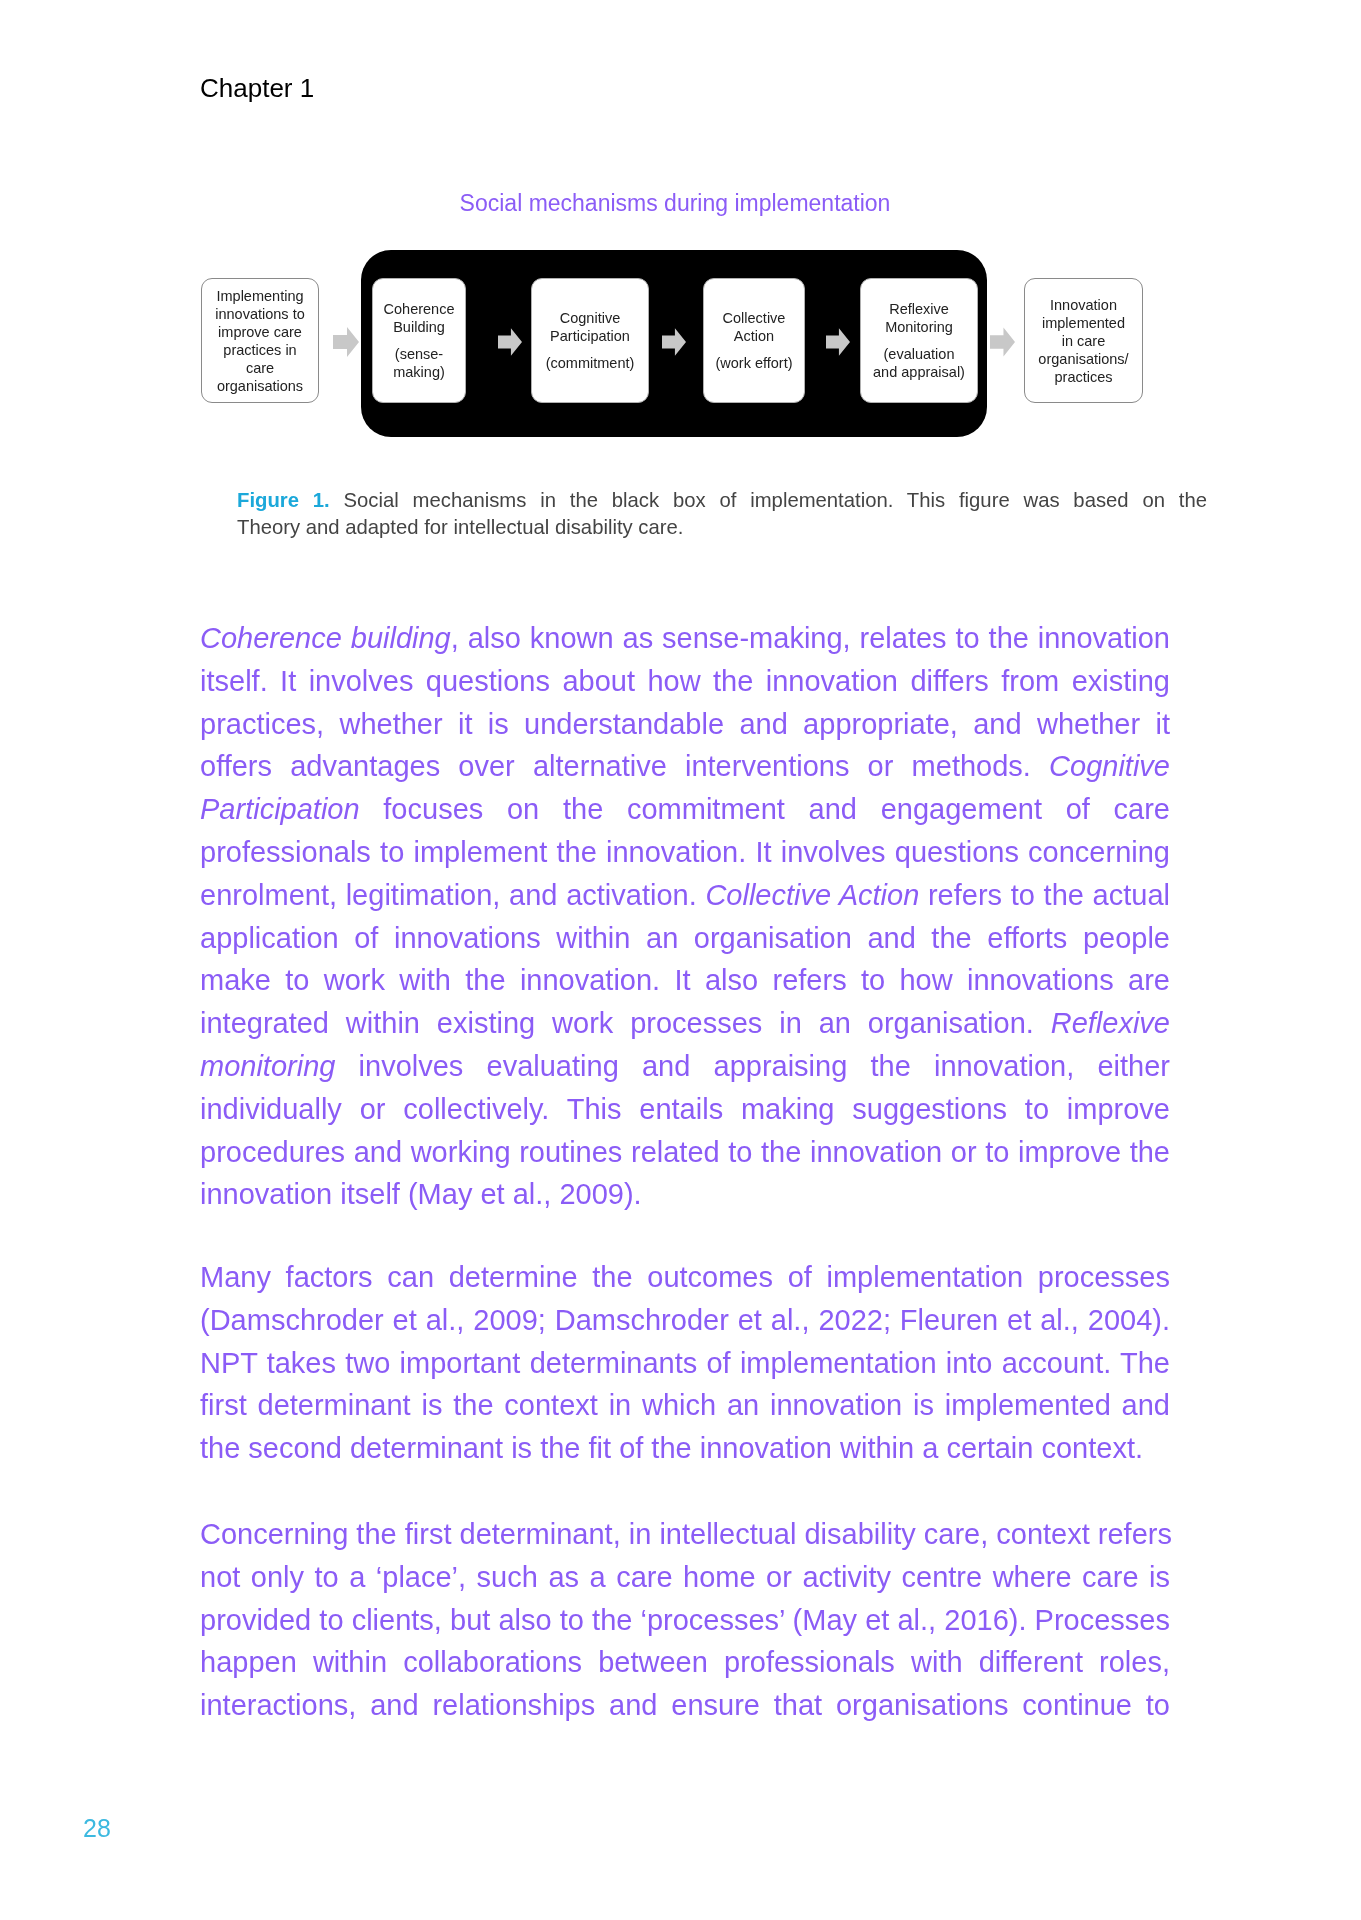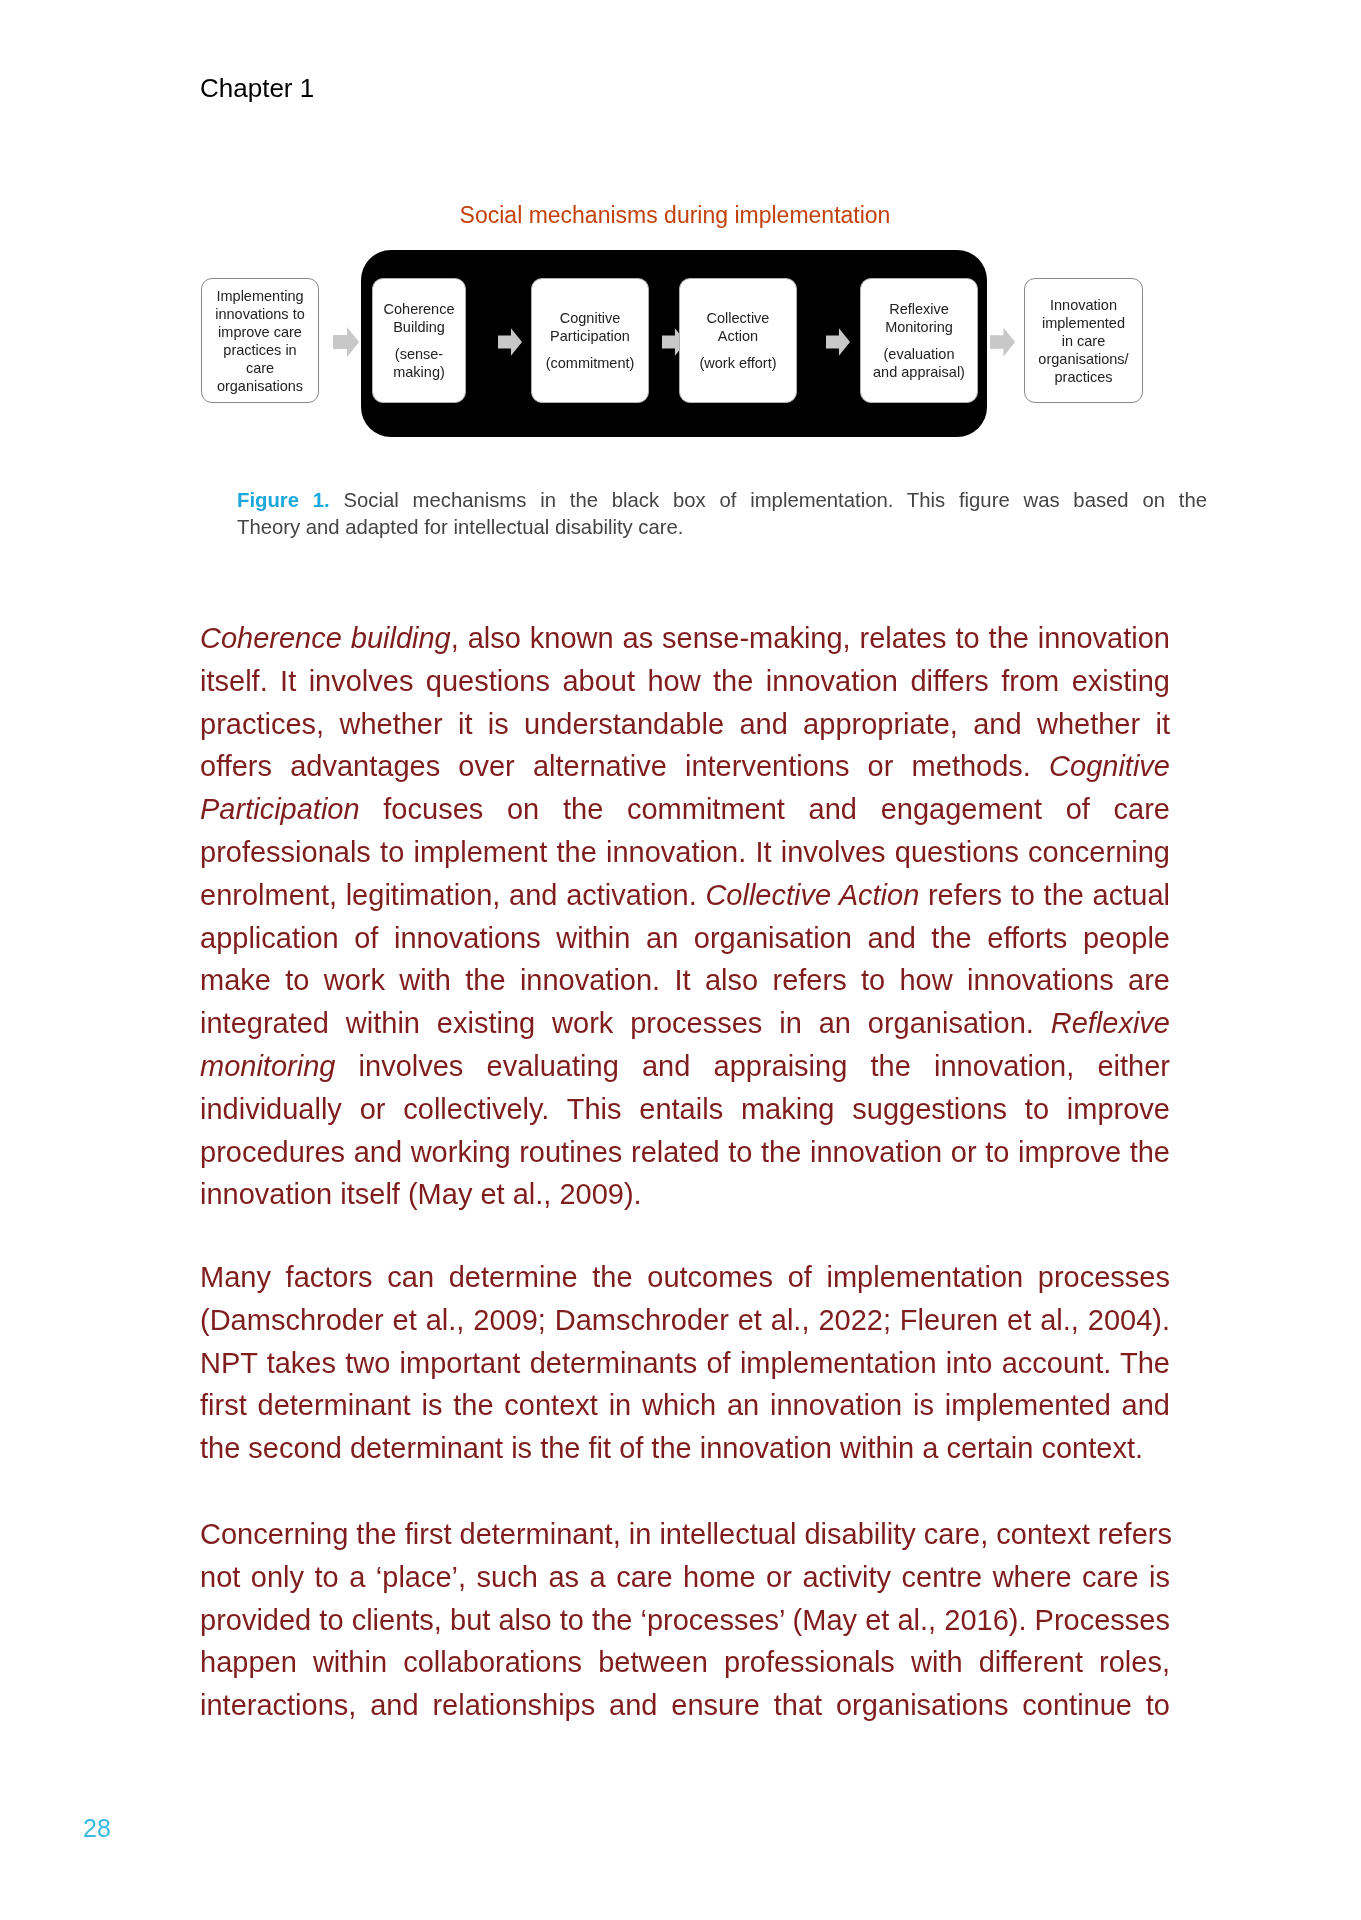--- a/index.html
+++ b/index.html
@@ -3,38 +3,38 @@
 <meta charset="utf-8">
 <style>
   html, body { margin: 0; padding: 0; background: #ffffff; }
   body { width: 1361px; height: 1920px; position: relative; overflow: hidden;
          font-family: "Liberation Sans", "DejaVu Sans", sans-serif; color: #3a3a3a; }
   .abs { position: absolute; }
   .chapter { left: 200px; top: 73px; font-size: 26px; color: #000000; line-height: 30px; white-space: nowrap; }
   .page-num { left: 83px; top: 1813px; font-size: 25px; color: #3cb9e0; line-height: 30px; }
 
   
-  .fig-title { left: 363px; width: 624px; top: 200px; text-align: center; font-size: 23px; color: #c2410c; line-height: 30px; }
+  .fig-title { left: 363px; width: 624px; top: 188px; text-align: center; font-size: 23px; color: #8b5cf6; line-height: 30px; }
   .blackbox { left: 361px; top: 250px; width: 626px; height: 187px; background: #000; border-radius: 30px; }
   .box { position: absolute; background: #fff; border-radius: 11px; display: flex; flex-direction: column;
          align-items: center; justify-content: center; text-align: center; color: #222; font-size: 14.5px; line-height: 18px;
          box-sizing: border-box; }
   .box.outer { border: 1.5px solid #8a8a8a; }
   .box.inner { border: 1.5px solid #b0b0b0; }
   .box .gap { height: 9px; }
   .arrow { position: absolute; width: 26px; height: 30px; }
 
   
   .caption { left: 200px; width: 970px; top: 487px; font-size: 20.3px; line-height: 27px; color: #444; margin-left: 37px; }
   .cap-line { display: block; text-align: justify; text-align-last: justify; white-space: nowrap; height: 27px; }
   .cap-line.last { text-align-last: left; }
   .fig-label { color: #1ba8da; font-weight: bold; }
 
   
-  .body-text { left: 200px; width: 970px; font-size: 29px; line-height: 42.8px; color: #7f1d1d; }
+  .body-text { left: 200px; width: 970px; font-size: 29px; line-height: 42.8px; color: #8b5cf6; }
   .line { display: block; height: 42.8px; text-align: justify; text-align-last: justify; white-space: nowrap; }
   .line.last { text-align-last: left; }
   .line i { font-style: italic; }
   #p1 { top: 617px; }
   #p2 { top: 1256px; }
   #p3 { top: 1513px; }
 </style>
 </head>
 <body>
 
@@ -74,21 +74,21 @@
     <span>Cognitive</span>
     <span>Participation</span>
     <span class="gap"></span>
     <span>(commitment)</span>
   </div>
 
   <svg class="arrow" style="left:662px; top:327px; width:24px;" viewBox="0 0 26 30">
     <polygon points="0,8 14,8 14,0 26,15 14,30 14,22 0,22" fill="#c8c8c8"></polygon>
   </svg>
 
-  <div class="box inner" style="left:679px; top:278px; width:118px; height:125px;">
+  <div class="box inner" style="left:703px; top:278px; width:102px; height:125px;">
     <span>Collective</span>
     <span>Action</span>
     <span class="gap"></span>
     <span>(work effort)</span>
   </div>
 
   <svg class="arrow" style="left:826px; top:327px; width:24px;" viewBox="0 0 26 30">
     <polygon points="0,8 14,8 14,0 26,15 14,30 14,22 0,22" fill="#c8c8c8"></polygon>
   </svg>
 

